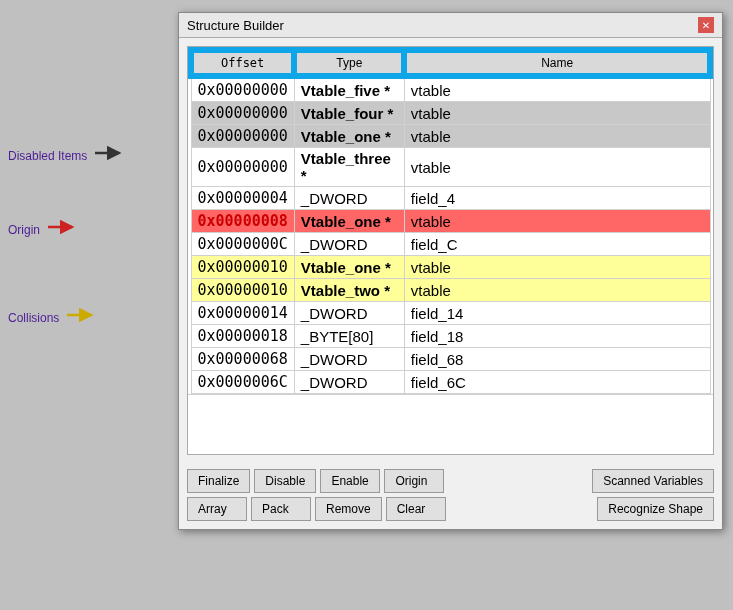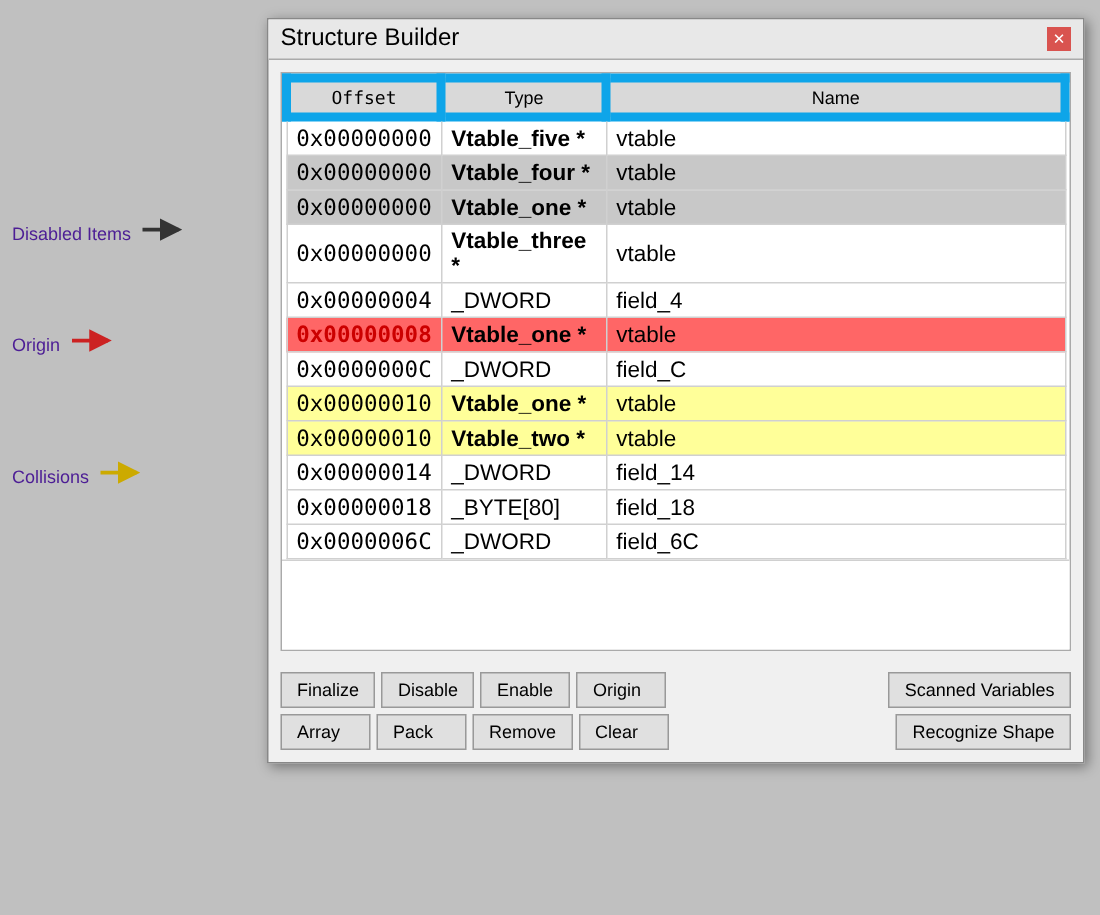--- a/index.html
+++ b/index.html
@@ -55,21 +55,21 @@
 
     .dialog-titlebar {
       background: #e8e8e8;
       border-bottom: 1px solid #aaa;
       padding: 4px 8px;
       display: flex;
       align-items: center;
       justify-content: space-between;
     }
     .dialog-title {
-      font-size: 16px;
+      font-size: 13px;
       font-weight: normal;
       color: #000;
     }
     .dialog-close {
       background: #d9534f;
       color: #fff;
       border: none;
       width: 16px;
       height: 16px;
       font-size: 10px;
@@ -264,20 +264,25 @@
             </tr>
             <tr class="row-normal">
               <td class="col-offset">0x00000014</td>
               <td class="col-type">_DWORD</td>
               <td class="col-name">field_14</td>
             </tr>
             <tr class="row-normal">
               <td class="col-offset">0x00000018</td>
               <td class="col-type">_BYTE[80]</td>
               <td class="col-name">field_18</td>
+            </tr>
+            <tr class="row-normal">
+              <td class="col-offset">0x00000068</td>
+              <td class="col-type">_DWORD</td>
+              <td class="col-name">field_68</td>
             </tr>
             <tr class="row-normal">
               <td class="col-offset">0x0000006C</td>
               <td class="col-type">_DWORD</td>
               <td class="col-name">field_6C</td>
             </tr>
           </tbody>
       </table>
       <div class="table-empty"></div>
     </div>

